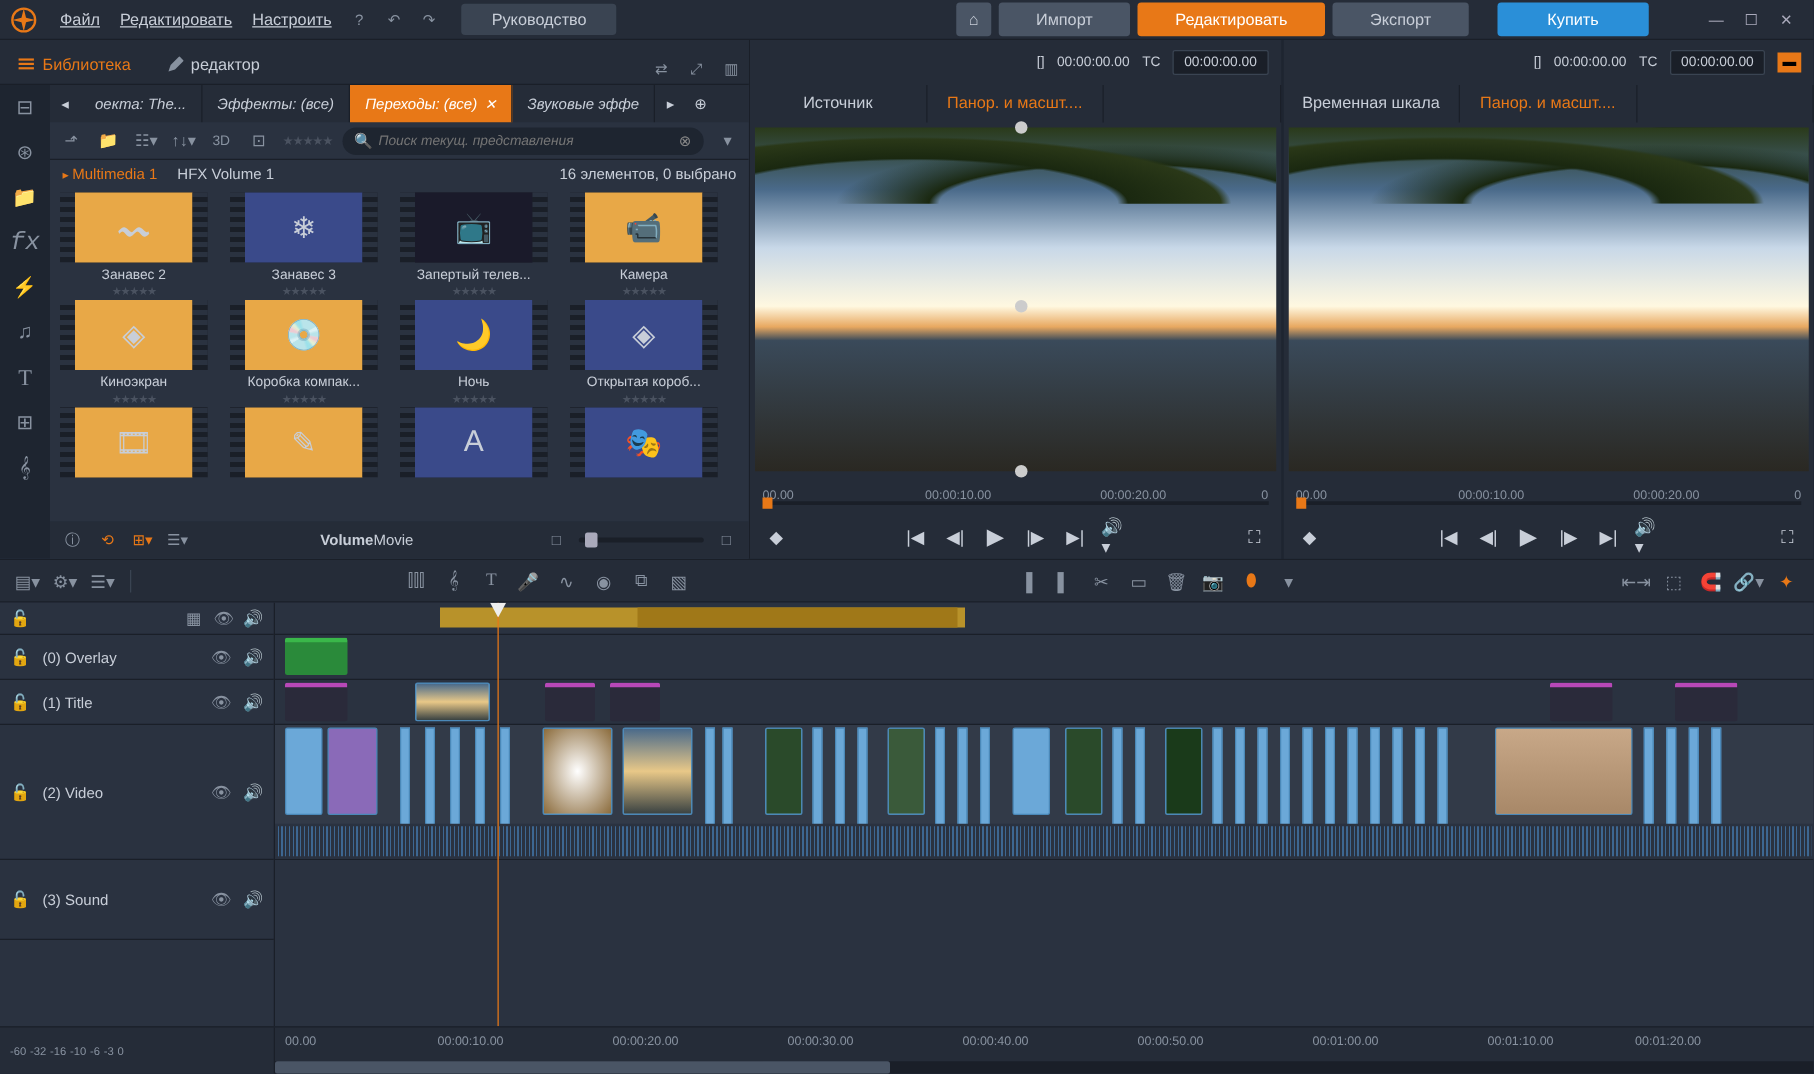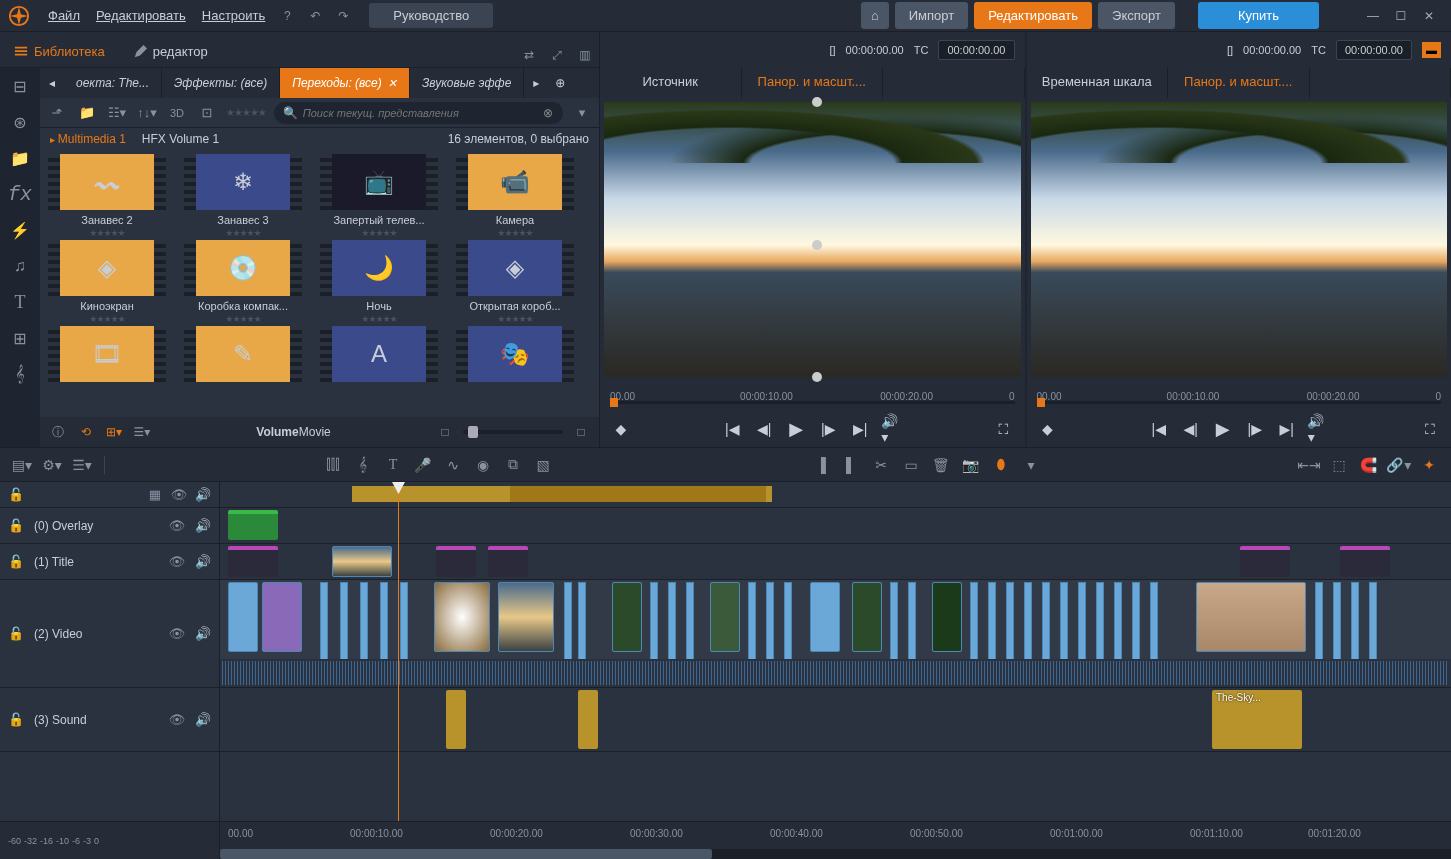--- a/index.html
+++ b/index.html
@@ -5,21 +5,21 @@
 * { margin:0; padding:0; box-sizing:border-box; font-family:"Segoe UI",Arial,sans-serif; }
 body { background:#1e2530; color:#c8ced8; font-size:12px; width:1451px; height:859px; overflow:hidden; }
 .top-menu { height:32px; background:#252c38; display:flex; align-items:center; padding:0 8px; border-bottom:1px solid #1a1f28; }
 .logo { width:22px; height:22px; margin-right:10px; position:relative; }
 .logo svg { width:100%; height:100%; }
 .menu-item { padding:0 8px; cursor:pointer; font-size:13px; }
 .menu-item u { }
 .menu-icon { width:24px; height:24px; display:flex; align-items:center; justify-content:center; cursor:pointer; color:#8892a0; margin:0 2px; }
 .guide-btn { background:#3a4452; padding:5px 24px; border-radius:3px; margin:0 12px; cursor:pointer; font-size:13px; }
 .spacer { flex:1; }
-.mode-btn { padding:6px 14px; background:#4a5565; margin:0 3px; border-radius:3px; cursor:pointer; font-size:13px; display:flex; align-items:center; gap:6px; }
+.mode-btn { padding:6px 30px; background:#4a5565; margin:0 3px; border-radius:3px; cursor:pointer; font-size:13px; display:flex; align-items:center; gap:6px; }
 .mode-btn.active { background:#e87817; color:#fff; }
 .mode-btn.home { padding:6px 10px; }
 .buy-btn { background:#2a8fd8; color:#fff; padding:6px 40px; border-radius:3px; margin:0 40px 0 20px; cursor:pointer; font-size:13px; }
 .win-ctrl { width:16px; height:16px; margin:0 6px; cursor:pointer; color:#aab; display:flex; align-items:center; justify-content:center; }
 
 .main-area { display:flex; height:415px; }
 .left-panel { width:600px; background:#2a3240; display:flex; flex-direction:column; border-right:1px solid #1a1f28; }
 .lib-tabs { height:36px; display:flex; align-items:flex-end; background:#252c38; border-bottom:1px solid #1a1f28; }
 .lib-tab { padding:8px 14px; cursor:pointer; display:flex; align-items:center; gap:6px; font-size:13px; }
 .lib-tab.active { color:#e87817; }
@@ -556,27 +556,20 @@
         <div class="clip clip-video" style="left:976px;width:110px;top:2px;height:70px;background:#b89878">
             <div class="clip-thumb" style="left:0;width:100%;background:linear-gradient(#c8a888,#a88868)"></div>
           </div>
         <div class="small-clip" style="left:1095px"></div>
           <div class="small-clip" style="left:1113px"></div>
           <div class="small-clip" style="left:1131px"></div>
           <div class="small-clip" style="left:1149px"></div>
         <div class="clip-wave" style="position:absolute;left:0;right:0;bottom:0;height:28px;background:#2a3240"></div>
       </div>
 
-      <div class="tl-track h64">
-        <div class="clip clip-sound" style="left:226px;width:20px"></div>
-        <div class="clip clip-sound" style="left:358px;width:20px"></div>
-        <div class="clip clip-sound" style="left:992px;width:90px">
-            <div class="clip-label">The-Sky...</div>
-          </div>
-      </div>
     </div>
   </div>
 
   <div class="tl-footer">
     <div class="tl-audio-meter">
       <span>-60</span>
         <span>-32</span>
         <span>-16</span>
         <span>-10</span>
         <span>-6</span>

